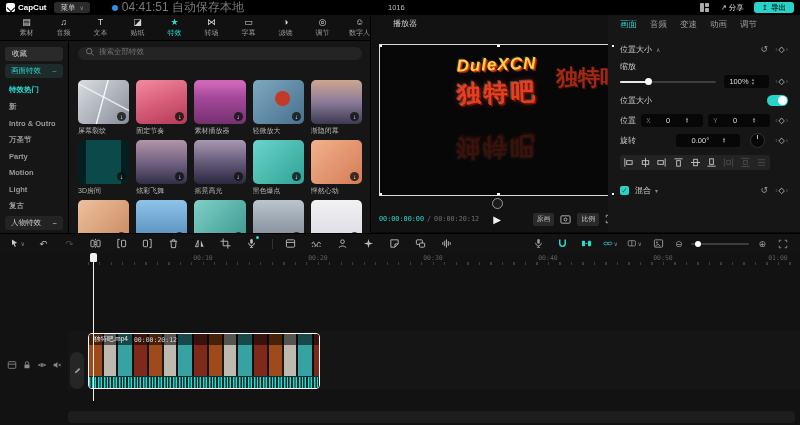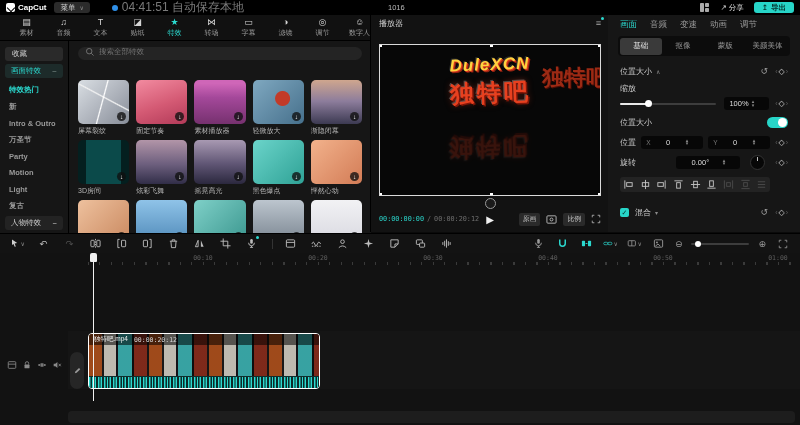--- a/index.html
+++ b/index.html
@@ -58,21 +58,21 @@
   .t8{background:linear-gradient(180deg,#a899b2 0%,#5f5574 55%,#2b283e 100%);}
   .t9{background:linear-gradient(135deg,#6bd4ca,#2fa296);}
   .t10{background:linear-gradient(135deg,#f2b28c,#d37c56);}
   .t11{background:linear-gradient(135deg,#eec19e,#c9885f);}
   .t12{background:linear-gradient(180deg,#8fc3e8,#4f89b8);}
   .t13{background:linear-gradient(135deg,#7fd0c8,#3a968e);}
   .t14{background:linear-gradient(180deg,#bcc5ce,#79848f);}
   .t15{background:linear-gradient(180deg,#f2f2f4,#d8d8e0);}
 
   
-  .preview{position:absolute;top:15px;left:370px;width:238px;height:217px;background:#121212;border-left:1px solid #000;border-right:1px solid #000;}
+  .preview{position:absolute;top:15px;left:370px;width:238px;height:217px;background:#121212;border-left:1px solid #000;border-right:1px solid #000;padding-left:14px;}
   .pv-head{height:16px;display:flex;align-items:center;justify-content:space-between;padding:0 8px;}
   .pv-title{font-size:8px;color:#cfcfcf;}
   .pv-menu{position:relative;color:#aaa;font-size:9px;line-height:9px;}
   .pv-menu::after{content:"";position:absolute;right:-3px;top:-2px;width:3px;height:3px;border-radius:50%;background:#2bd9cf;}
   .video{position:absolute;left:8px;right:8px;top:29px;height:150px;background:#070707;border:1px solid rgba(255,255,255,.85);overflow:hidden;}
   .handle{position:absolute;width:3px;height:3px;background:#fff;z-index:3;}
   .graffiti{position:absolute;left:0;right:0;top:10px;text-align:center;transform:rotate(-2deg);}
   .g1{font-size:17px;font-weight:bold;font-style:italic;color:#ffd23f;letter-spacing:1px;
       text-shadow:1px 1px 0 #e03a1f,2px 2px 0 #8f2212,-1px -1px 0 #fff2;}
   .g2{font-size:24px;font-weight:bold;color:#e8401f;letter-spacing:3px;margin-top:2px;
@@ -426,26 +426,20 @@
   </div>
 
   <div class="inspector">
     <div class="itabs">
       <span class="itab sel">画面</span>
       <span class="itab">音频</span>
       <span class="itab">变速</span>
       <span class="itab">动画</span>
       <span class="itab">调节</span>
     </div>
-    <div class="subtabs">
-      <span class="subtab sel">基础</span>
-      <span class="subtab">抠像</span>
-      <span class="subtab">蒙版</span>
-      <span class="subtab">美颜美体</span>
-    </div>
 
     <div class="irow" style="height:22px;margin-top:4px">
       <span class="ilabel">位置大小</span>
       <span class="caret" style="margin-left:4px">∧</span>
       <div class="iright">
         <span class="reset">↺</span>
         <span class="kf">
             <span class="b">‹</span>
             <span class="d">◇</span>
             <span class="b">›</span>

